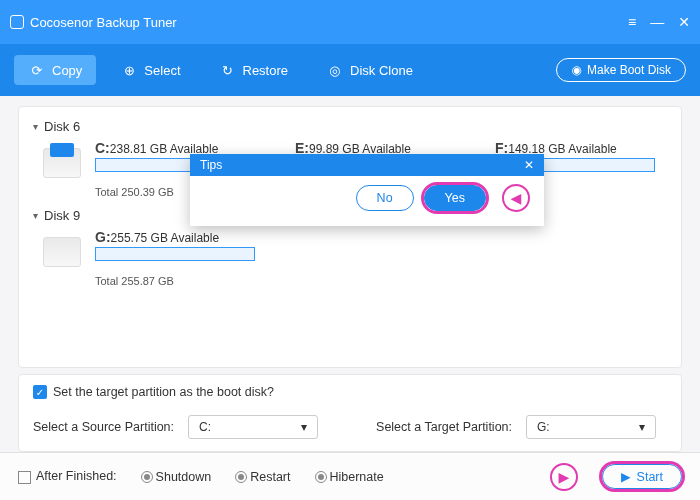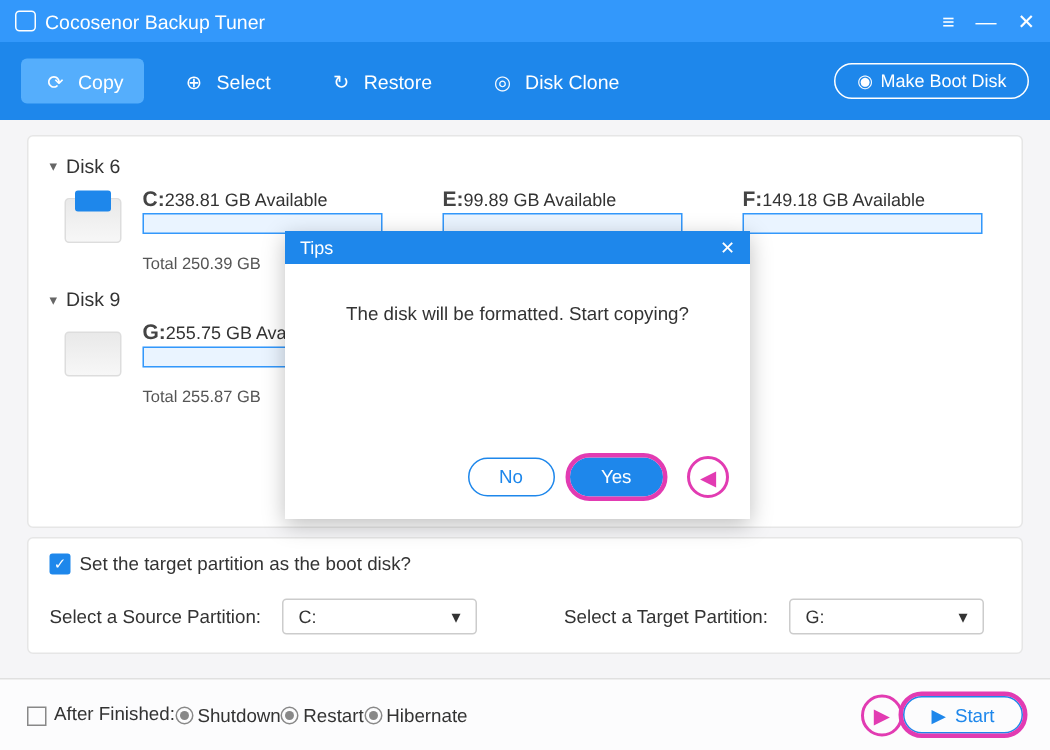--- a/index.html
+++ b/index.html
@@ -1,17 +1,17 @@
 <!DOCTYPE html>
 <html><head>
 <meta charset="utf-8">
 <style>
   * { box-sizing: border-box; margin: 0; padding: 0; font-family: "Segoe UI", Arial, sans-serif; }
   body { width: 700px; height: 500px; background: #f5f5f7; overflow: hidden; position: relative; }
-  .titlebar { height: 28px; background: #3398fb; color: #fff; display: flex; align-items: center; padding: 0 10px; font-size: 13px; }
+  .titlebar { height: 44px; background: #3398fb; color: #fff; display: flex; align-items: center; padding: 0 10px; font-size: 13px; }
   .titlebar .name { flex: 1; display: flex; align-items: center; gap: 6px; }
   .titlebar .wincontrols { display: flex; gap: 14px; font-size: 14px; }
   .logo { width: 14px; height: 14px; border: 1.5px solid #fff; border-radius: 3px; display: inline-block; }
   .toolbar { height: 52px; background: #1e87eb; display: flex; align-items: center; padding: 0 14px; gap: 10px; }
   .tool { color: #fff; display: flex; align-items: center; gap: 6px; font-size: 13px; padding: 6px 14px; border-radius: 4px; cursor: pointer; }
   .tool.active { background: #55aefc; }
   .tool-icon { width: 18px; height: 18px; display: inline-flex; align-items: center; justify-content: center; }
   .spacer { flex: 1; }
   .bootdisk { border: 1px solid #fff; border-radius: 14px; padding: 4px 14px; color: #fff; font-size: 12px; display: flex; align-items: center; gap: 5px; }
   .panel { margin: 10px 18px 6px 18px; background: #fff; border: 1px solid #e6e6e6; border-radius: 4px; padding: 8px 14px 10px 14px; height: 262px; overflow: hidden; }
@@ -24,29 +24,29 @@
   .part { min-width: 160px; }
   .part .label { font-size: 12px; color: #333; }
   .part .label b { font-size: 14px; color: #444; }
   .part .bar { width: 160px; height: 14px; border: 1px solid #3398fb; background: #eaf4ff; margin-top: 2px; }
   .totline { font-size: 11px; color: #555; margin: 4px 0 0 62px; }
   .options { margin: 0 18px; background: #fff; border: 1px solid #e6e6e6; border-radius: 4px; padding: 10px 14px 12px 14px; }
   .check { display: flex; align-items: center; gap: 6px; font-size: 12.5px; color: #333; margin-bottom: 10px; }
   .fakecheck { width: 14px; height: 14px; background: #1e87eb; border-radius: 2px; display: inline-flex; align-items: center; justify-content: center; color: #fff; font-size: 10px; }
   .selrow { display: flex; align-items: center; gap: 14px; font-size: 12.5px; color: #333; margin-top: 16px; }
   .selbox { border: 1px solid #ccc; border-radius: 3px; padding: 4px 10px; min-width: 130px; display: flex; align-items: center; justify-content: space-between; font-size: 12px; color: #333; }
-  .footer { position: absolute; left: 0; right: 0; bottom: 0; height: 48px; border-top: 1px solid #e0e0e0; background: #fcfcfd; display: flex; align-items: center; padding: 0 18px; gap: 0; font-size: 12.5px; color: #333; margin-top: 43px; }
+  .footer { position: absolute; left: 0; right: 0; bottom: 0; height: 48px; border-top: 1px solid #e0e0e0; background: #fcfcfd; display: flex; align-items: center; padding: 0 18px; gap: 24px; font-size: 12.5px; color: #333; margin-top: 43px; }
   .radio { width: 12px; height: 12px; border: 1.5px solid #888; border-radius: 50%; display: inline-block; position: relative; margin-right: 3px; vertical-align: middle; }
   .radio.on::after { content:""; position:absolute; inset:2px; background:#888; border-radius:50%; }
   .unchecked { width: 13px; height: 13px; border: 1.5px solid #888; display: inline-block; margin-right: 5px; vertical-align: middle; }
   .startbtn { border: 1.5px solid #1e87eb; color: #1e87eb; border-radius: 14px; padding: 4px 18px; display: flex; align-items: center; gap: 6px; }
   .highlight { outline: 3px solid #e23bb2; outline-offset: 0; }
   .ring { width: 28px; height: 28px; border: 2px solid #e23bb2; border-radius: 50%; display: inline-flex; align-items: center; justify-content: center; color: #e23bb2; font-size: 14px; }
   
-  .modal { position: absolute; left: 190px; top: 154px; width: 310px; background: #fff; box-shadow: 0 4px 14px rgba(0,0,0,0.25); z-index: 50; text-align: center; }
+  .modal { position: absolute; left: 190px; top: 154px; width: 354px; background: #fff; box-shadow: 0 4px 14px rgba(0,0,0,0.25); z-index: 50; }
   .modal .mtitle { background: #1e87eb; color: #fff; font-size: 12px; padding: 4px 10px; display: flex; justify-content: space-between; align-items: center; }
   .modal .mbody { padding: 26px 18px 10px 18px; font-size: 12.5px; color: #333; min-height: 120px; }
   .modal .mbtns { display: flex; justify-content: flex-end; gap: 10px; padding: 8px 14px 14px 0; align-items: center; }
   .pill { border-radius: 14px; padding: 5px 20px; font-size: 12.5px; border: 1px solid #1e87eb; }
   .pill.no { background: #fff; color: #1e87eb; }
   .pill.yes { background: #1e87eb; color: #fff; }
 </style>
 </head>
 <body>
 
@@ -157,23 +157,20 @@
     <span>▶</span>
     <span>Start</span>
   </div>
 </div>
 
 <div class="modal">
   <div class="mtitle">
     <span>Tips</span>
     <span>✕</span>
   </div>
-  <div class="mbody">
-    <span>The disk will be formatted. Start copying?</span>
-  </div>
   <div class="mbtns">
     <div class="pill no">
       <span>No</span>
     </div>
     <div class="pill yes highlight">
       <span>Yes</span>
     </div>
     <span class="ring" style="margin-left:6px;">◀</span>
   </div>
 </div>

